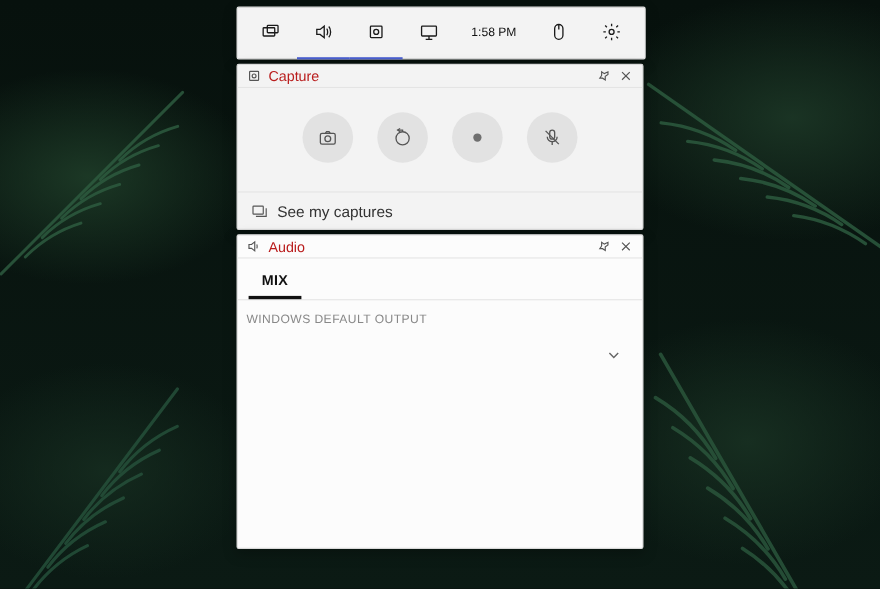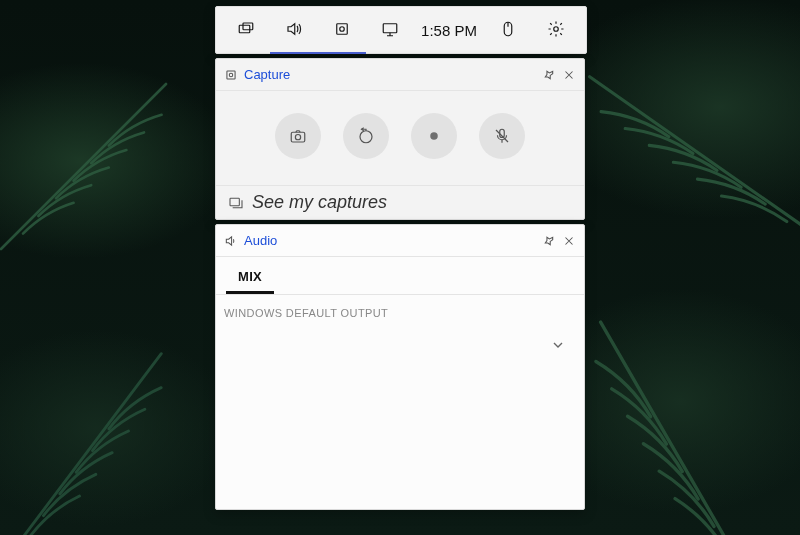--- a/index.html
+++ b/index.html
@@ -48,46 +48,46 @@
   }
   .tb-btn {
     width:48px; height:48px;
     display:flex; align-items:center; justify-content:center;
     border-bottom:2px solid transparent;
     cursor:pointer;
     color:#1a1a1a;
     font-size:13px;
   }
   .tb-btn.active { border-bottom-color:#4a5fd0; }
-  .tb-time { width:70px; font-size:15px; font-weight:500; color:#111; display:flex;align-items:center;justify-content:center;}
+  .tb-time { width:70px; font-size:11px; font-weight:500; color:#111; display:flex;align-items:center;justify-content:center;}
   .ico { width:18px; height:18px; display:block; }
   
   .panel-header {
-    height:32px; display:flex; align-items:center; padding:0 8px;
+    height:21px; display:flex; align-items:center; padding:0 8px;
     border-bottom:1px solid #e4e4e4;
     gap:6px;
-    font-size:13px; color:#1d4ed8;
+    font-size:13px; color:#b91c1c;
   }
   .panel-header .title { flex:1; }
   .hdr-icon { width:14px;height:14px; color:#555; cursor:pointer; }
   .capture-buttons {
     display:flex; justify-content:center; gap:22px;
     padding:22px 0 26px;
   }
   .cap-btn {
     width:46px;height:46px;border-radius:50%;
     background:#e2e2e2;
     display:flex;align-items:center;justify-content:center;
     cursor:pointer;
     color:#555;
   }
   .cap-footer {
     border-top:1px solid #e4e4e4;
     height:34px; display:flex;align-items:center;gap:8px;
-    padding:0 12px; font-size:18px; color:#333; cursor:pointer;font-style:italic;
+    padding:0 12px; font-size:14px; color:#333; cursor:pointer;
   }
   
   .audio-panel { min-height:286px; background:#fcfcfc; }
   .tabs {
     display:flex; gap:4px; padding:6px 10px 0 10px;
     border-bottom:1px solid #e4e4e4;
   }
   .tab {
     padding:6px 12px 7px;
     font-size:13px; font-weight:700; letter-spacing:0.3px;

